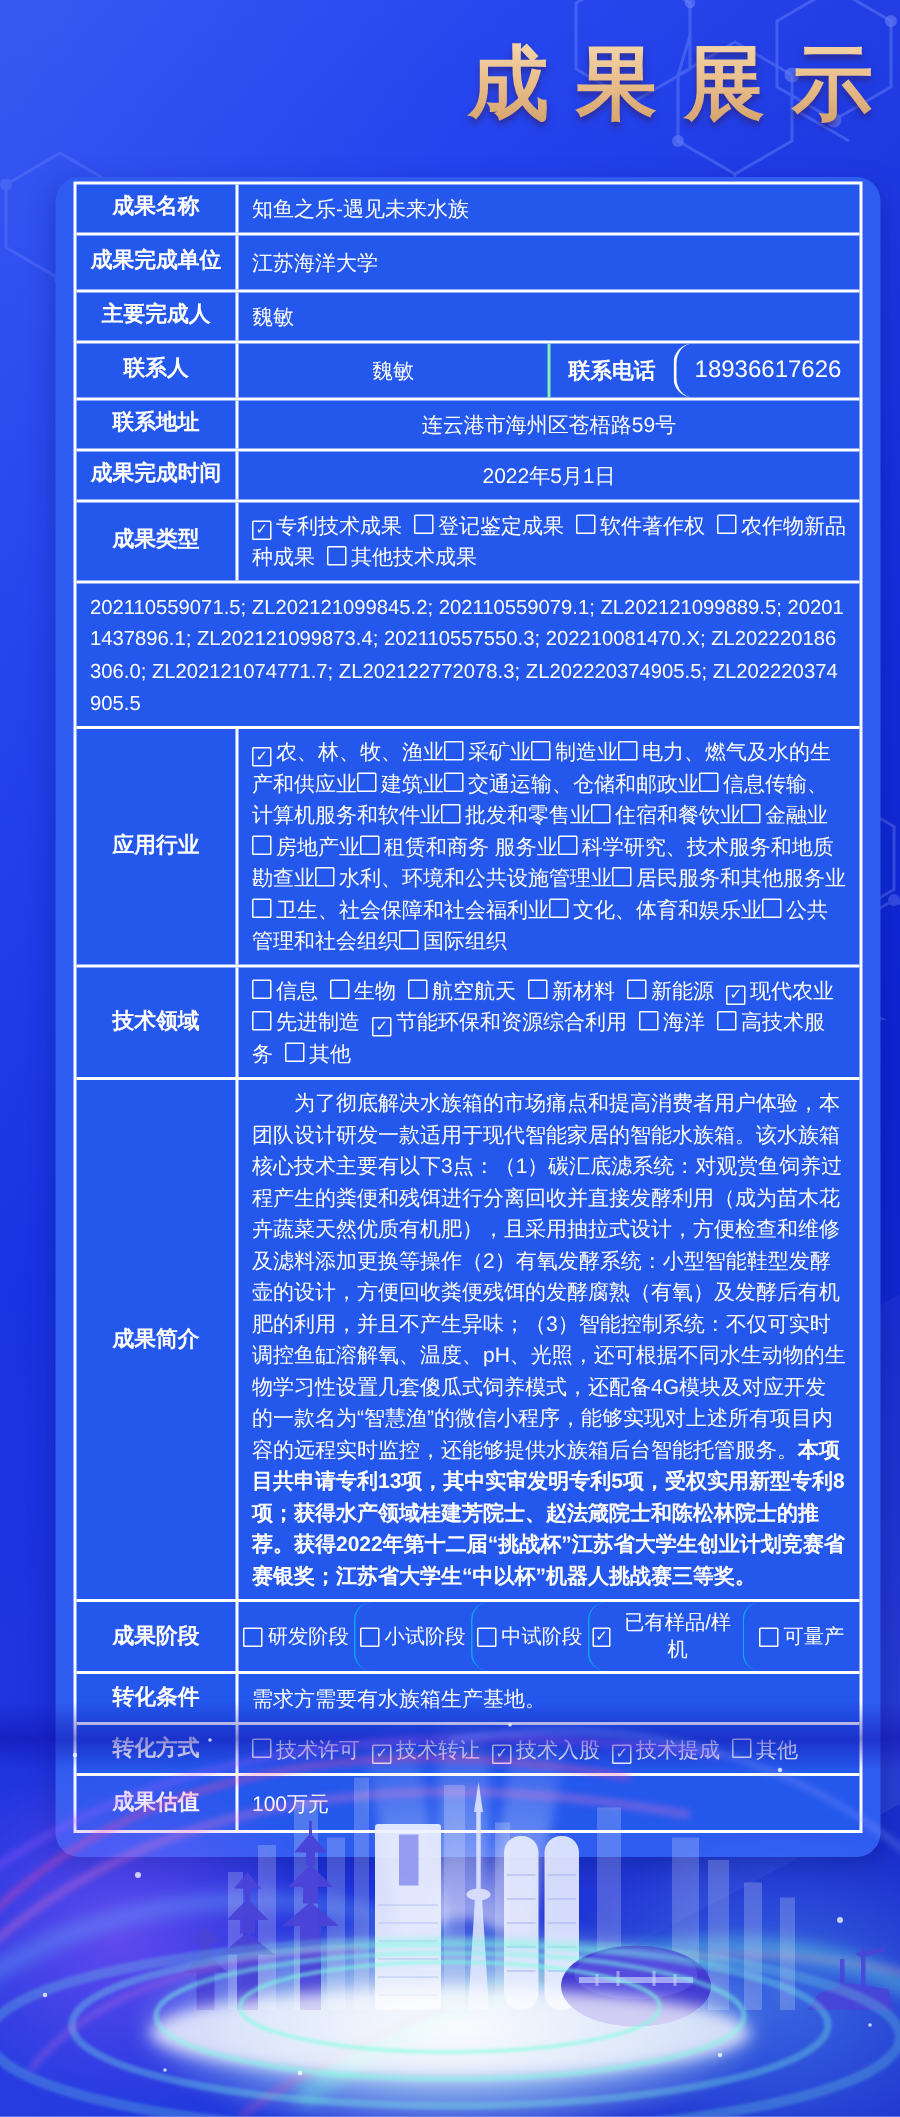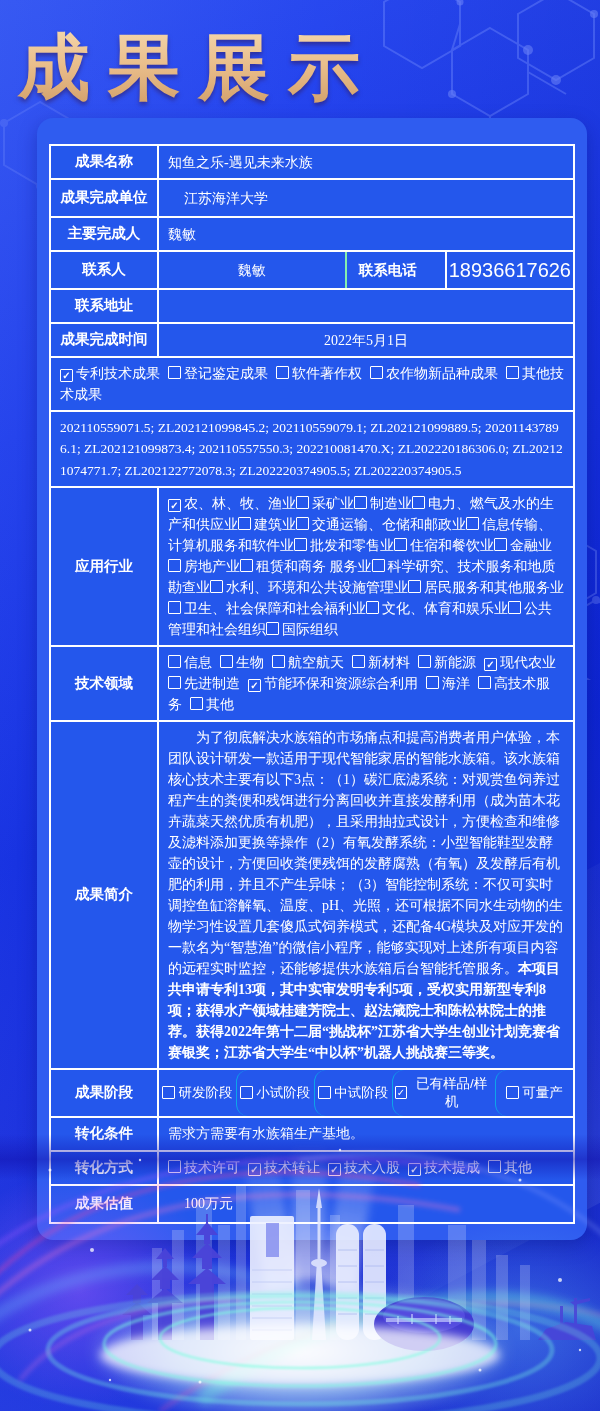--- a/index.html
+++ b/index.html
@@ -6,68 +6,68 @@
   body{
     width:600px;height:1411px;position:relative;overflow:hidden;
     font-family:"Liberation Sans","DejaVu Sans",sans-serif;
     background:linear-gradient(165deg,#2b4cf0 0%,#1b38ea 28%,#102adf 55%,#1c30dc 78%,#2741e2 100%);
   }
   .bg-shade{position:absolute;inset:0;background:linear-gradient(100deg,rgba(120,160,255,.16) 0%,rgba(0,0,90,0) 38%,rgba(0,10,140,.22) 100%);pointer-events:none;}
   .streak{position:absolute;top:920px;left:250px;width:560px;height:300px;transform:rotate(-28deg);
     background:linear-gradient(90deg,rgba(255,255,255,0),rgba(180,210,255,.10),rgba(255,255,255,0));pointer-events:none;}
   
   .title{
-    position:absolute;top:20px;left:0;right:0;text-align:left;
-    font-size:72px;font-weight:bold;letter-spacing:18px;padding-left:18px;
+    position:absolute;top:20px;left:0;right:0;text-align:right;
+    font-size:54px;font-weight:bold;letter-spacing:18px;padding-left:18px;
     background:linear-gradient(180deg,#f7dcb2 0%,#e9bd8a 48%,#cd9963 100%);
     -webkit-background-clip:text;background-clip:text;color:transparent;
     filter:drop-shadow(0 3px 2px rgba(50,25,90,.55));
   }
   
   .hex{position:absolute;pointer-events:none;}
   .hex-tr{right:0;top:0;opacity:.65;}
   .hex-r2{right:0;top:520px;opacity:.30;}
   .hex-l{left:-30px;top:88px;opacity:.22;transform:scaleX(-1);}
   
   .panel{
     position:absolute;left:37px;top:118px;width:526px;
-    background:#2f5cf0;border-radius:16px;padding:26px 12px 16px;
+    background:#2f5cf0;border-radius:16px;padding:3px 12px 16px;
     box-shadow:0 6px 18px rgba(0,20,120,.35);
   }
   .table{border:2px solid #fff;background:#2457ec;color:#fff;}
   .row{display:flex;border-top:2px solid #fff;}
   .row:first-child{border-top:none;}
   .lab{
     flex:0 0 100px;width:100px;display:flex;align-items:center;justify-content:center;
     text-align:center;border-right:2px solid #fff;
     font-weight:bold;font-size:14.5px;line-height:1.45;padding:5px 3px;
   }
-  .val{flex:1;padding:5px 9px;font-size:14px;line-height:1.5;display:flex;align-items:center;min-width:0;font-family:Liberation Serif, serif;}
+  .val{flex:1;padding:5px 9px;font-size:14px;line-height:1.5;display:flex;align-items:center;min-width:0;}
   .val.center{justify-content:center;text-align:center;}
   .val .wrap{width:100%;}
   .plab{flex:0 0 78px;display:flex;align-items:center;justify-content:center;border-left:2px solid #86efac;font-weight:bold;font-size:14.5px;text-align:center;padding:4px 2px;}
-  .pval{flex:0 0 118px;display:flex;align-items:center;justify-content:center;border-left:2px solid #fff;font-size:20px;padding:4px 2px;}
+  .pval{flex:0 0 118px;display:flex;align-items:center;justify-content:center;border-left:2px solid #fff;font-size:16px;padding:4px 2px;border-radius:13px;}
   .opt{flex:1;display:flex;align-items:center;justify-content:center;font-size:13.5px;padding:5px 2px;text-align:center;border-radius:12px;}
   .opt + .opt{border-left:1px solid #0ea5e9;}
   .opt.wide{flex:1.35;}
   .patents{font-size:13.5px;line-height:1.58;word-break:break-all;}
   .intro{margin:0;text-indent:2em;line-height:1.5;}
   .intro .b{font-weight:bold;}
   
   .cb{white-space:normal;}
   .box{
     display:inline-block;width:11px;height:11px;border:1.5px solid #fff;border-radius:1px;
     margin-right:3px;vertical-align:-1px;line-height:11px;text-align:center;
     font-size:10px;font-weight:bold;color:#fff;
   }
   .gap .cb{margin-right:8px;}
   .gap .cb:last-child{margin-right:0;}
   
   .r-s{min-height:32px;}
-  .r-m{min-height:36px;gap:16px;}
+  .r-m{min-height:36px;}
   
   .scene{position:absolute;left:0;top:1130px;width:600px;height:281px;pointer-events:none;}
   .band{position:absolute;top:4px;left:0;right:0;height:46px;
     background:linear-gradient(180deg,rgba(20,16,185,0) 0%,rgba(16,14,170,.5) 55%,rgba(20,16,185,0) 100%);}
   .glow-center{position:absolute;left:88px;top:148px;width:424px;height:146px;
     background:radial-gradient(ellipse at center,rgba(255,255,255,.95) 0%,rgba(205,255,250,.55) 42%,rgba(150,220,255,0) 72%);
     filter:blur(4px);}
   .glow-left{position:absolute;left:-60px;top:40px;width:280px;height:240px;
     background:radial-gradient(ellipse at center,rgba(160,95,255,.5) 0%,rgba(160,95,255,0) 70%);}
   .glow-right{position:absolute;right:-70px;top:90px;width:300px;height:220px;
@@ -146,28 +146,30 @@
 
     <div class="row r-m">
       <div class="lab">联系人</div>
       <div class="val center">魏敏</div>
       <div class="plab">联系电话</div>
       <div class="pval">18936617626</div>
     </div>
 
     <div class="row r-s">
       <div class="lab">联系地址</div>
+      <div class="val center">连云港市海州区苍梧路59号</div>
     </div>
 
     <div class="row r-s">
       <div class="lab">成果完成时间</div>
       <div class="val center">2022年5月1日</div>
     </div>
 
     <div class="row">
+      <div class="lab">成果类型</div>
       <div class="val">
         <div class="wrap gap"><span class="cb"><span class="box">✓</span><span>专利技术成果</span></span><span class="cb"><span class="box"></span><span>登记鉴定成果</span></span><span class="cb"><span class="box"></span><span>软件著作权</span></span><span class="cb"><span class="box"></span><span>农作物新品种成果</span></span><span class="cb"><span class="box"></span><span>其他技术成果</span></span></div>
       </div>
     </div>
 
     <div class="row">
       <div class="val">
         <div class="wrap patents">202110559071.5; ZL202121099845.2; 202110559079.1; ZL202121099889.5; 202011437896.1; ZL202121099873.4; 202110557550.3; 202210081470.X; ZL202220186306.0; ZL202121074771.7; ZL202122772078.3; ZL202220374905.5; ZL202220374905.5</div>
       </div>
     </div>

